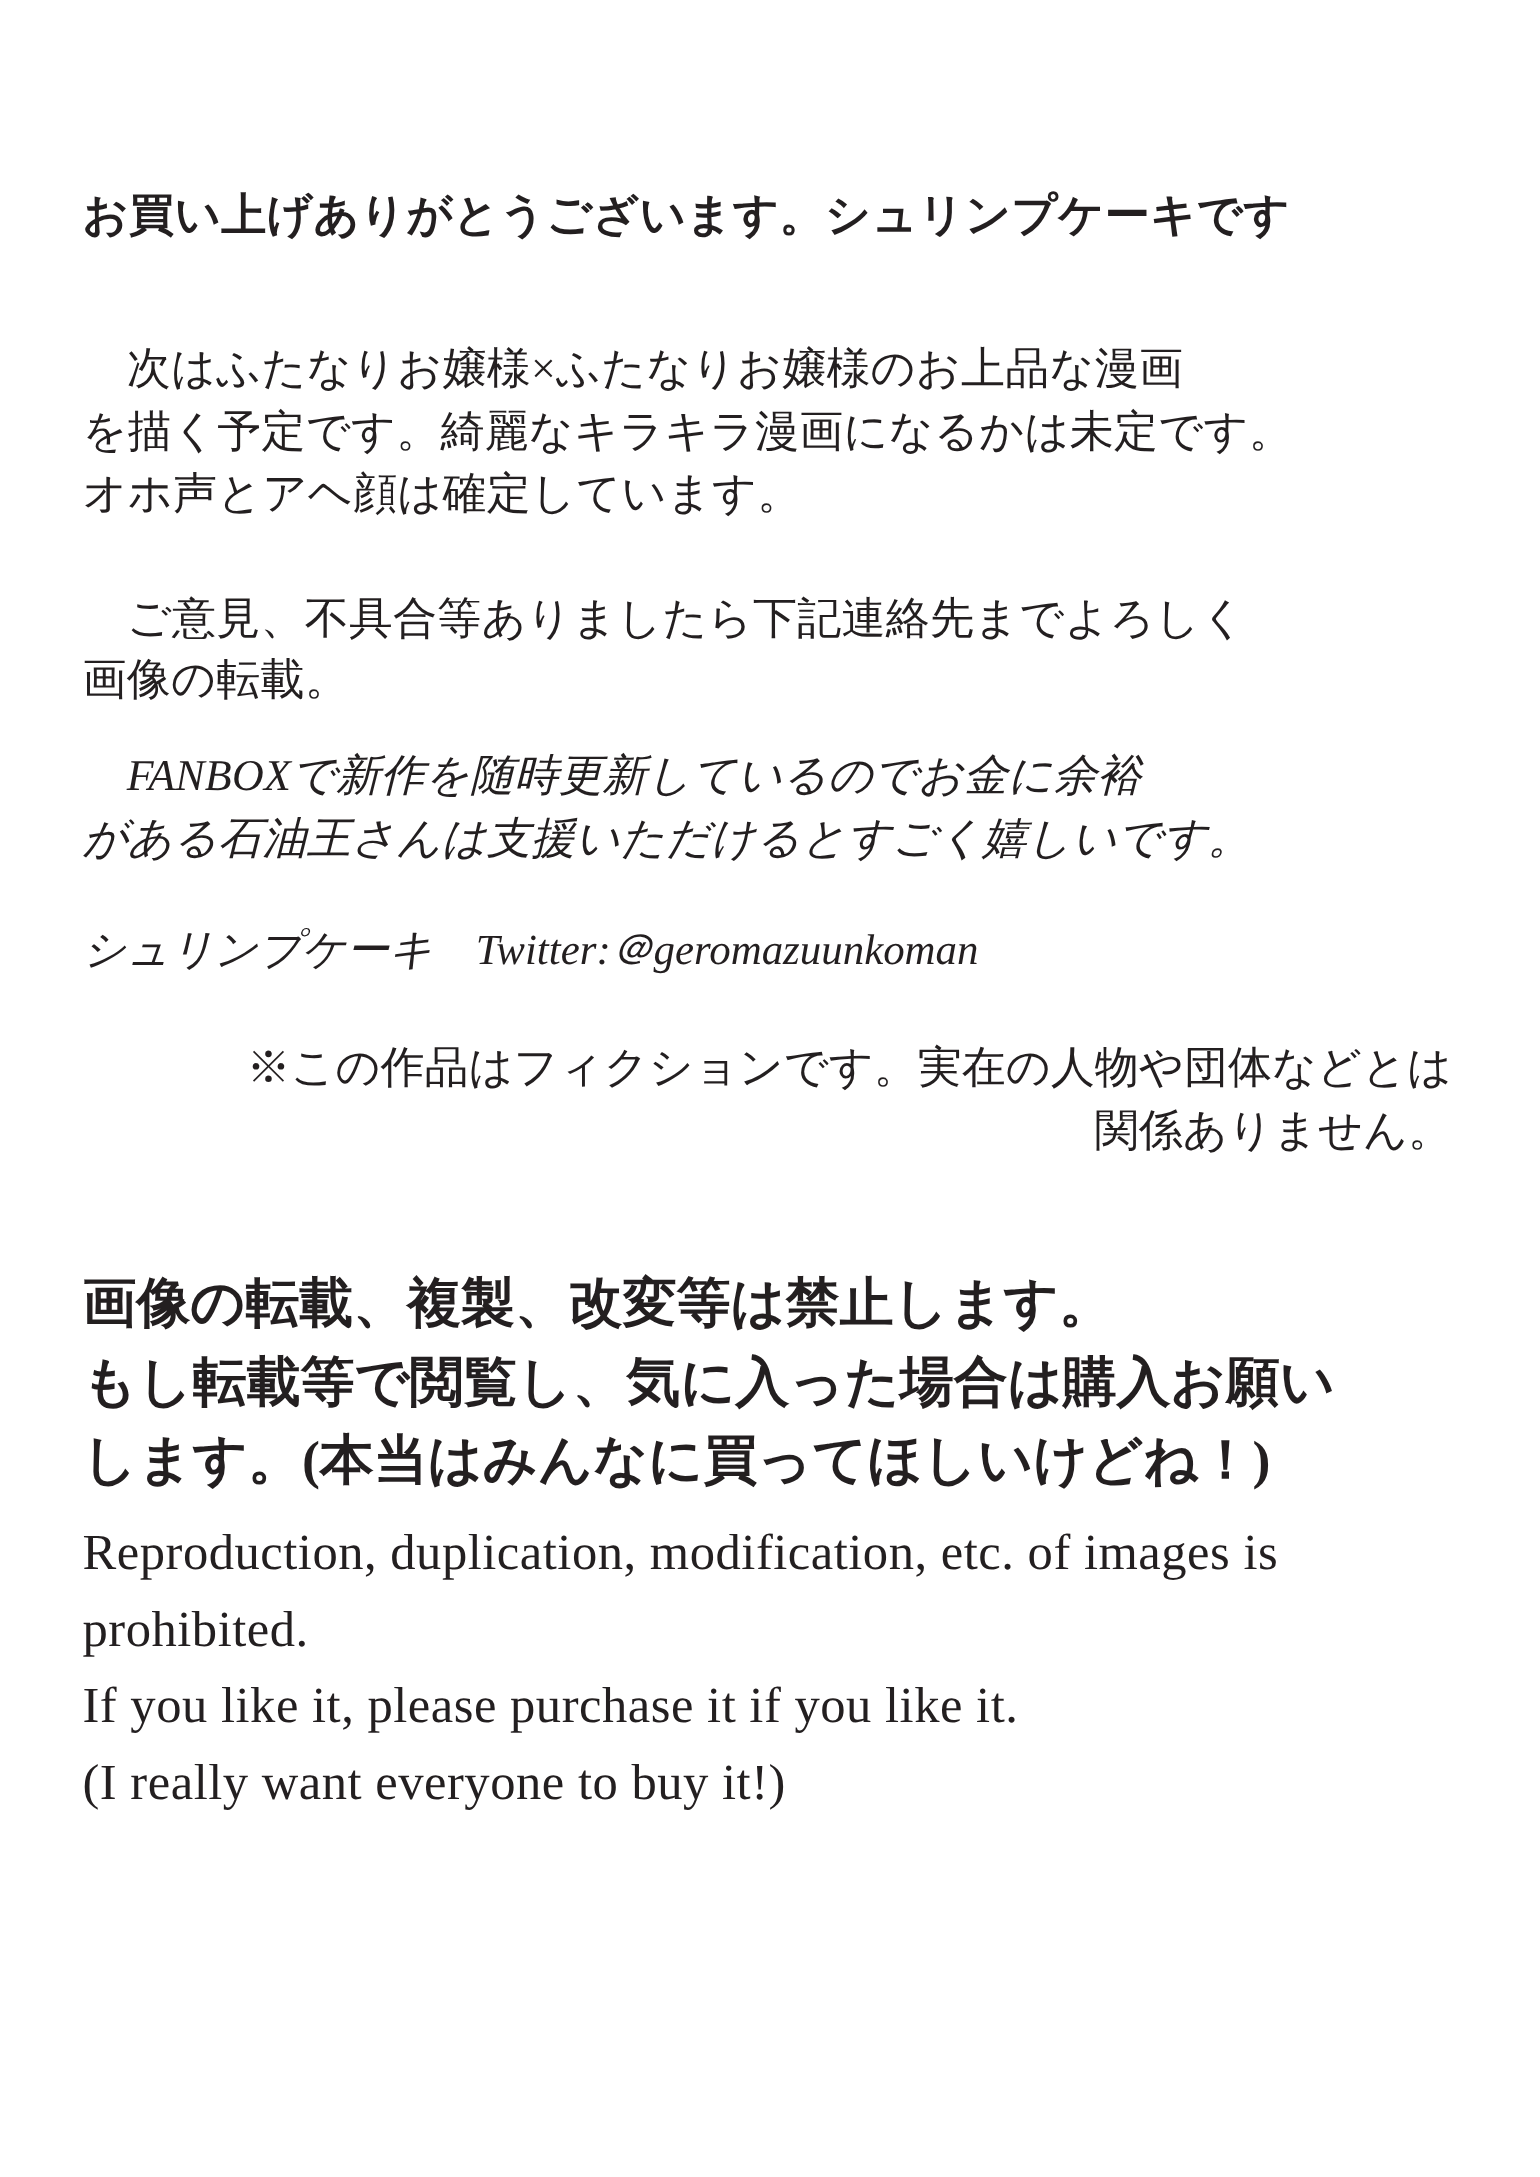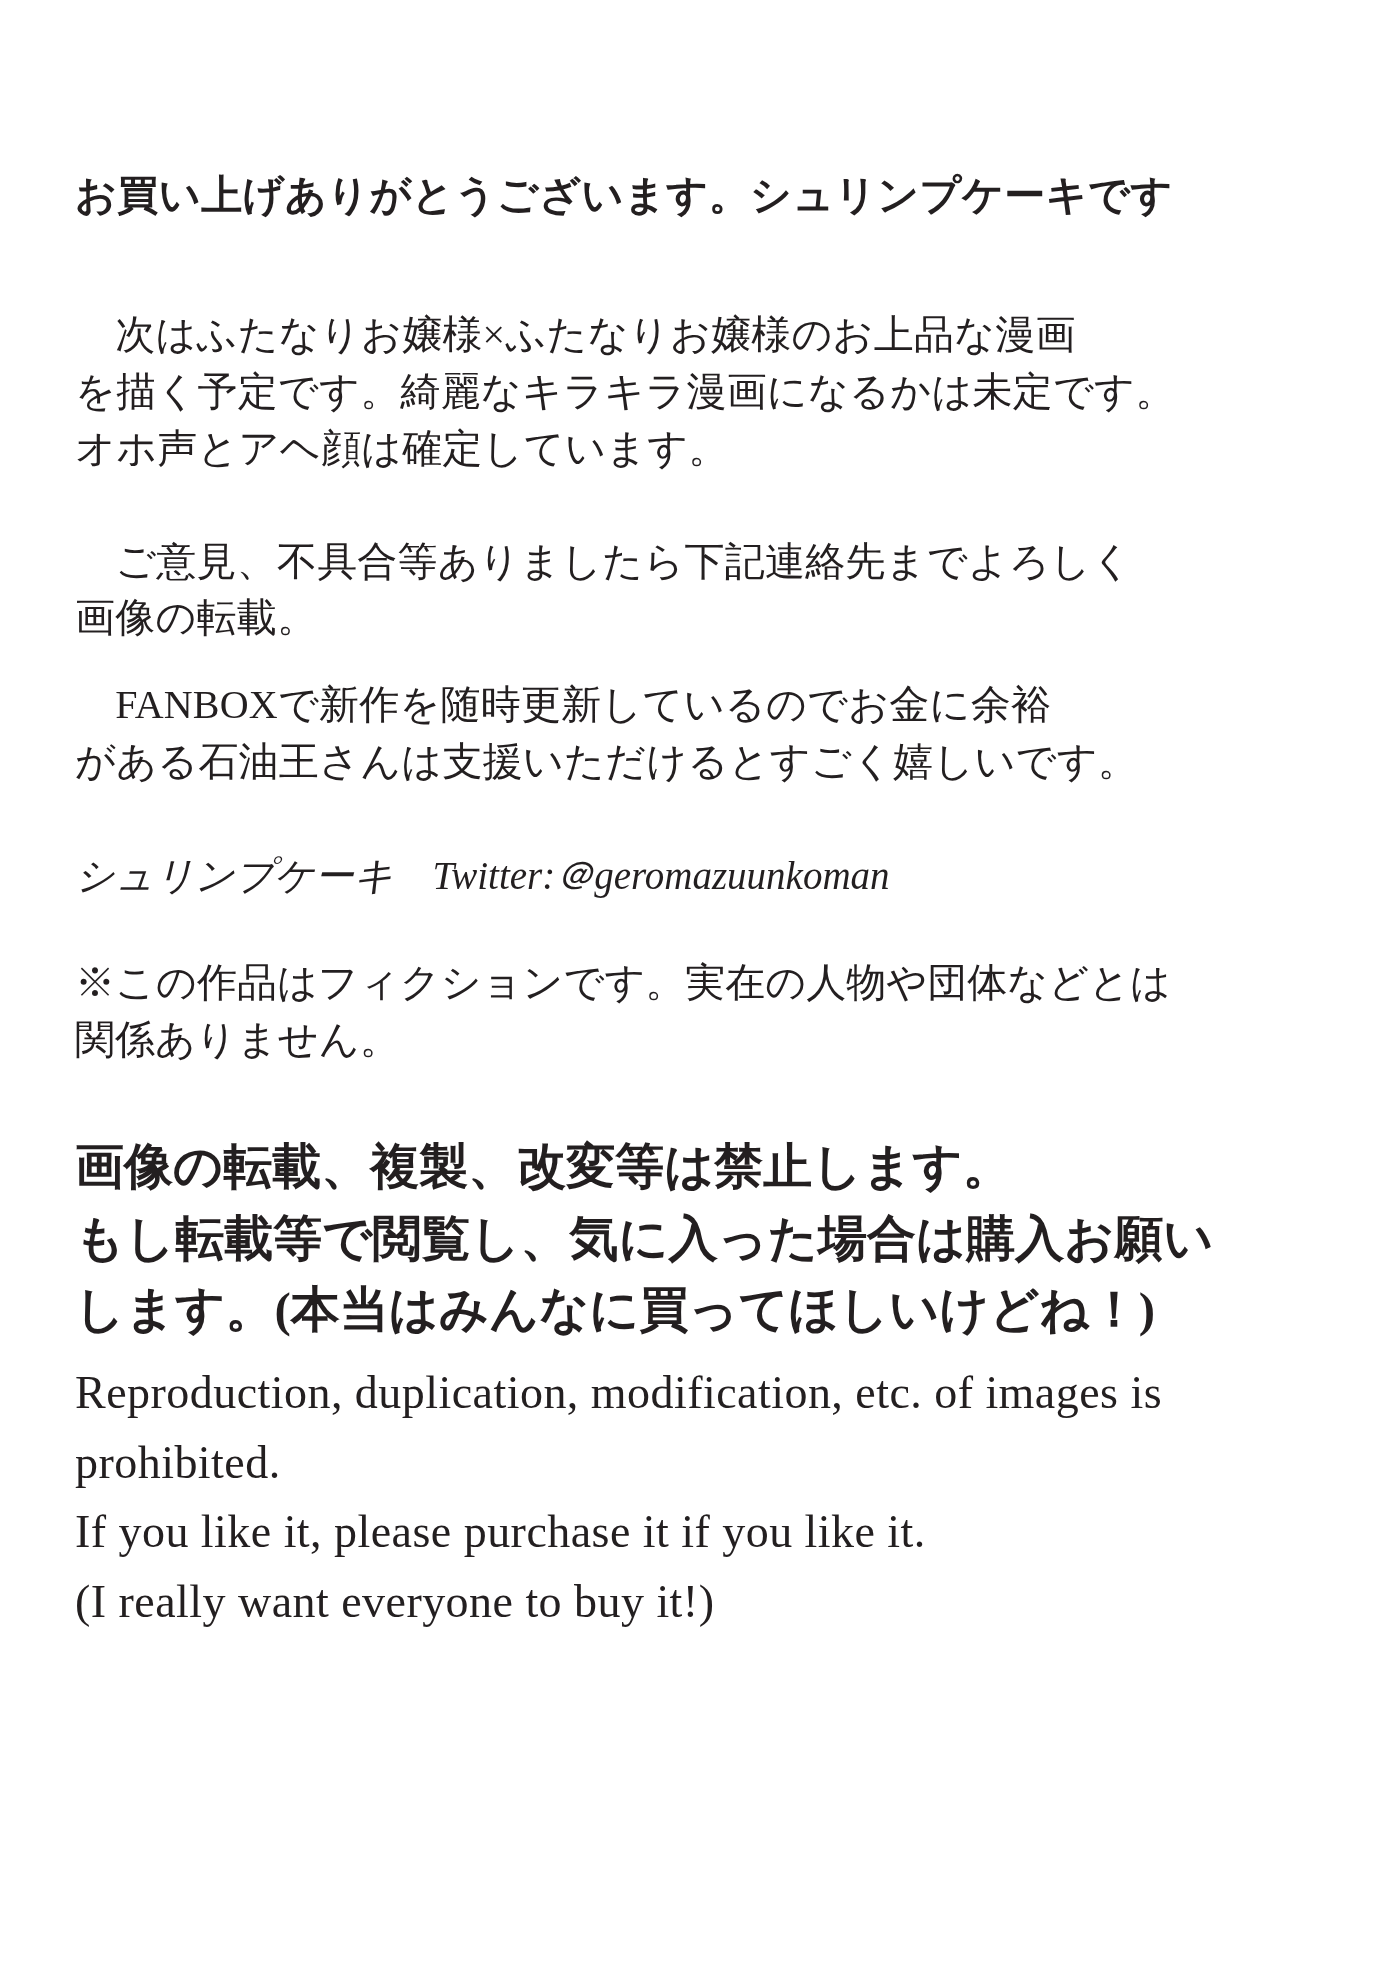--- a/index.html
+++ b/index.html
@@ -33,34 +33,35 @@
     white-space: pre-wrap;
   }
   .para {
     font-size: 40px;
     line-height: 1.42;
     letter-spacing: 0.005em;
     margin: 0 0 34px 0;
     white-space: pre-wrap;
   }
   .gap-lg { margin-bottom: 56px; }
-  .gap-md { margin-bottom: 58px; }
+  .gap-md { margin-bottom: 46px; font-style: italic; }
   .gap-sm { margin-bottom: 30px; }
   .contact {
     font-size: 39px;
     line-height: 1.4;
     margin: 0 0 52px 0;
     white-space: pre-wrap;
     font-style: italic;
   }
   .notice {
     font-size: 40px;
     line-height: 1.42;
-    margin: 0 0 62px 0;
+    margin: 0 0 92px 0;
     white-space: pre-wrap;
+    text-align: right;
   }
   .terms-jp {
     font-size: 49px;
     line-height: 1.46;
     margin: 0 0 12px 0;
     white-space: pre-wrap;
     font-weight: bold;
   }
   .terms-en {
     font-size: 46px;

